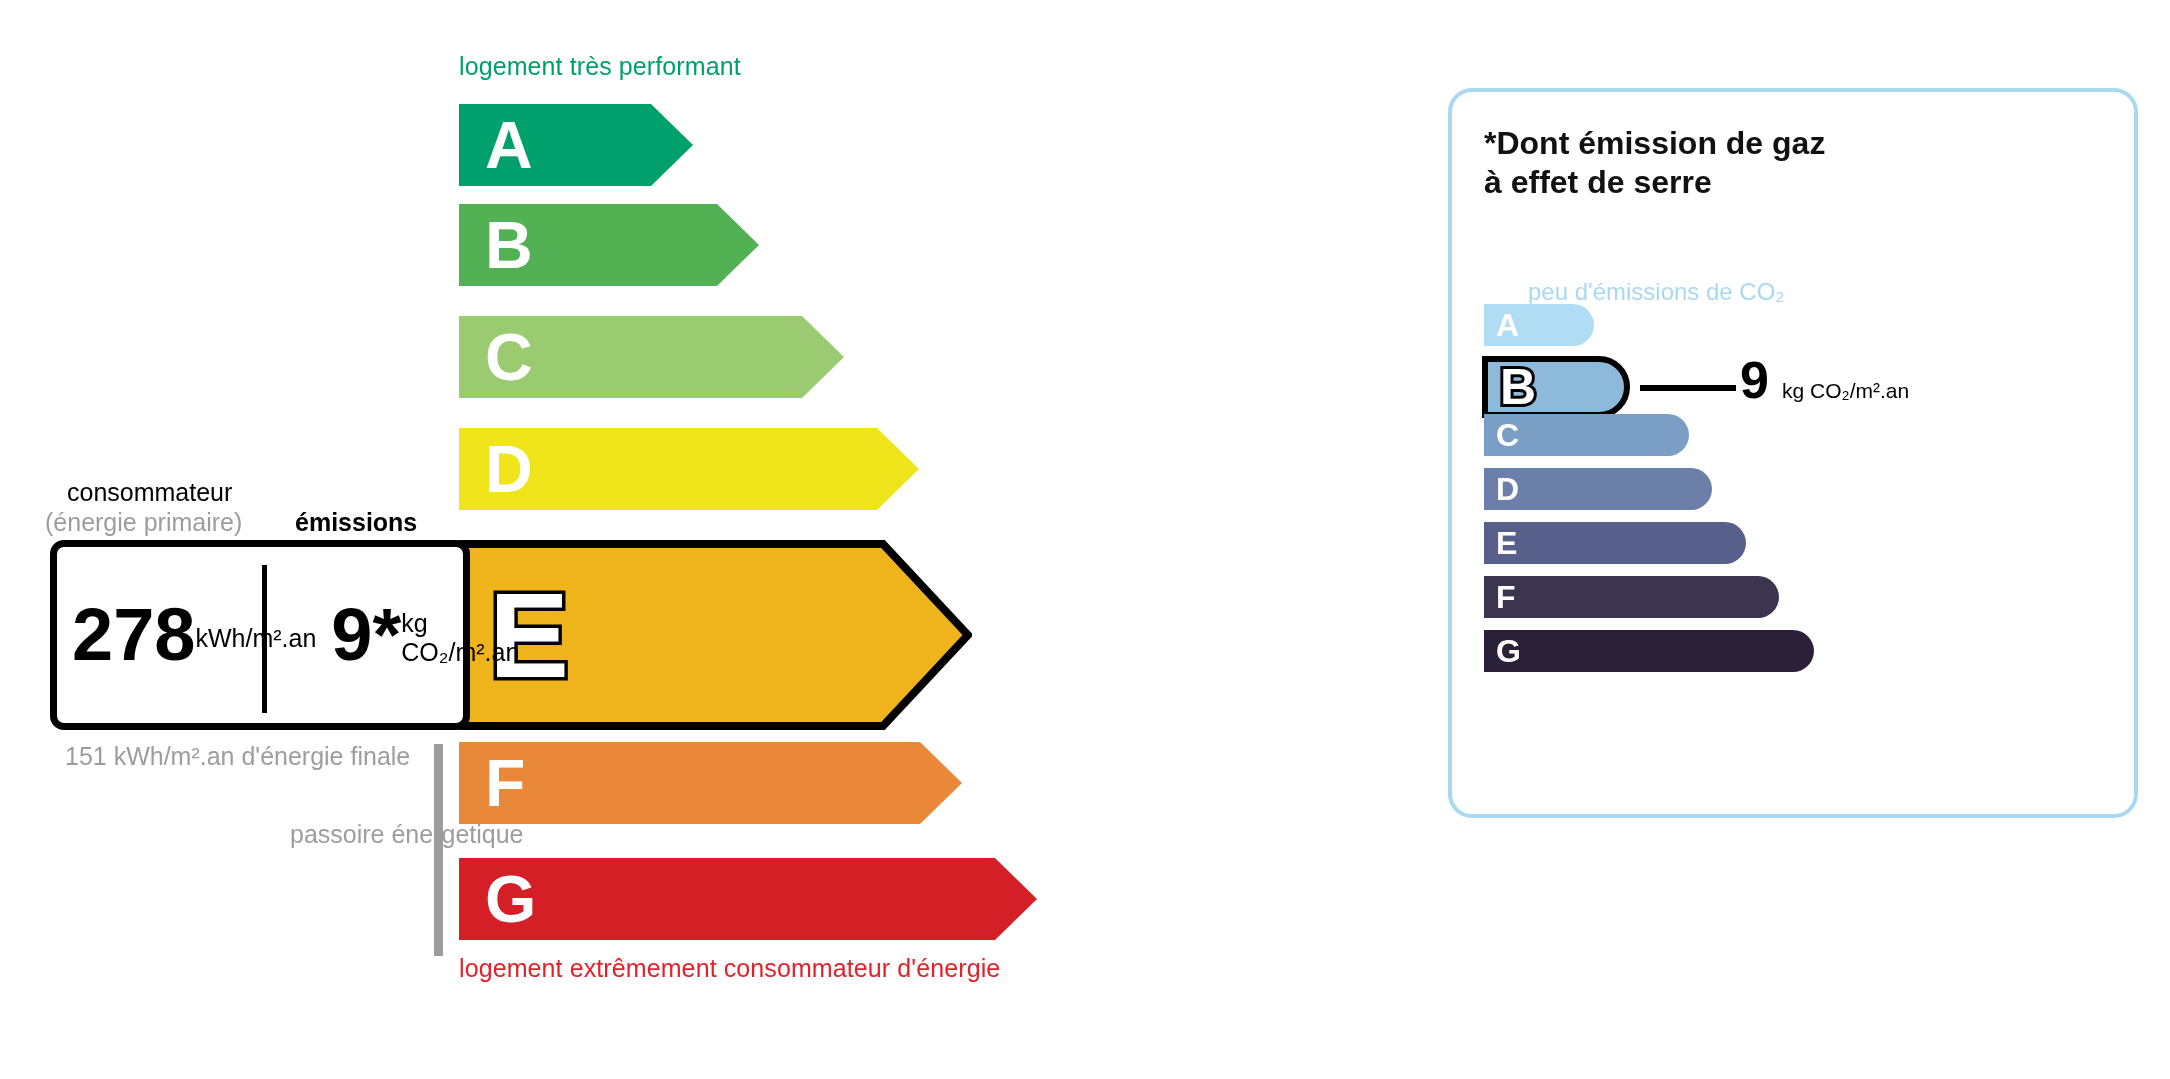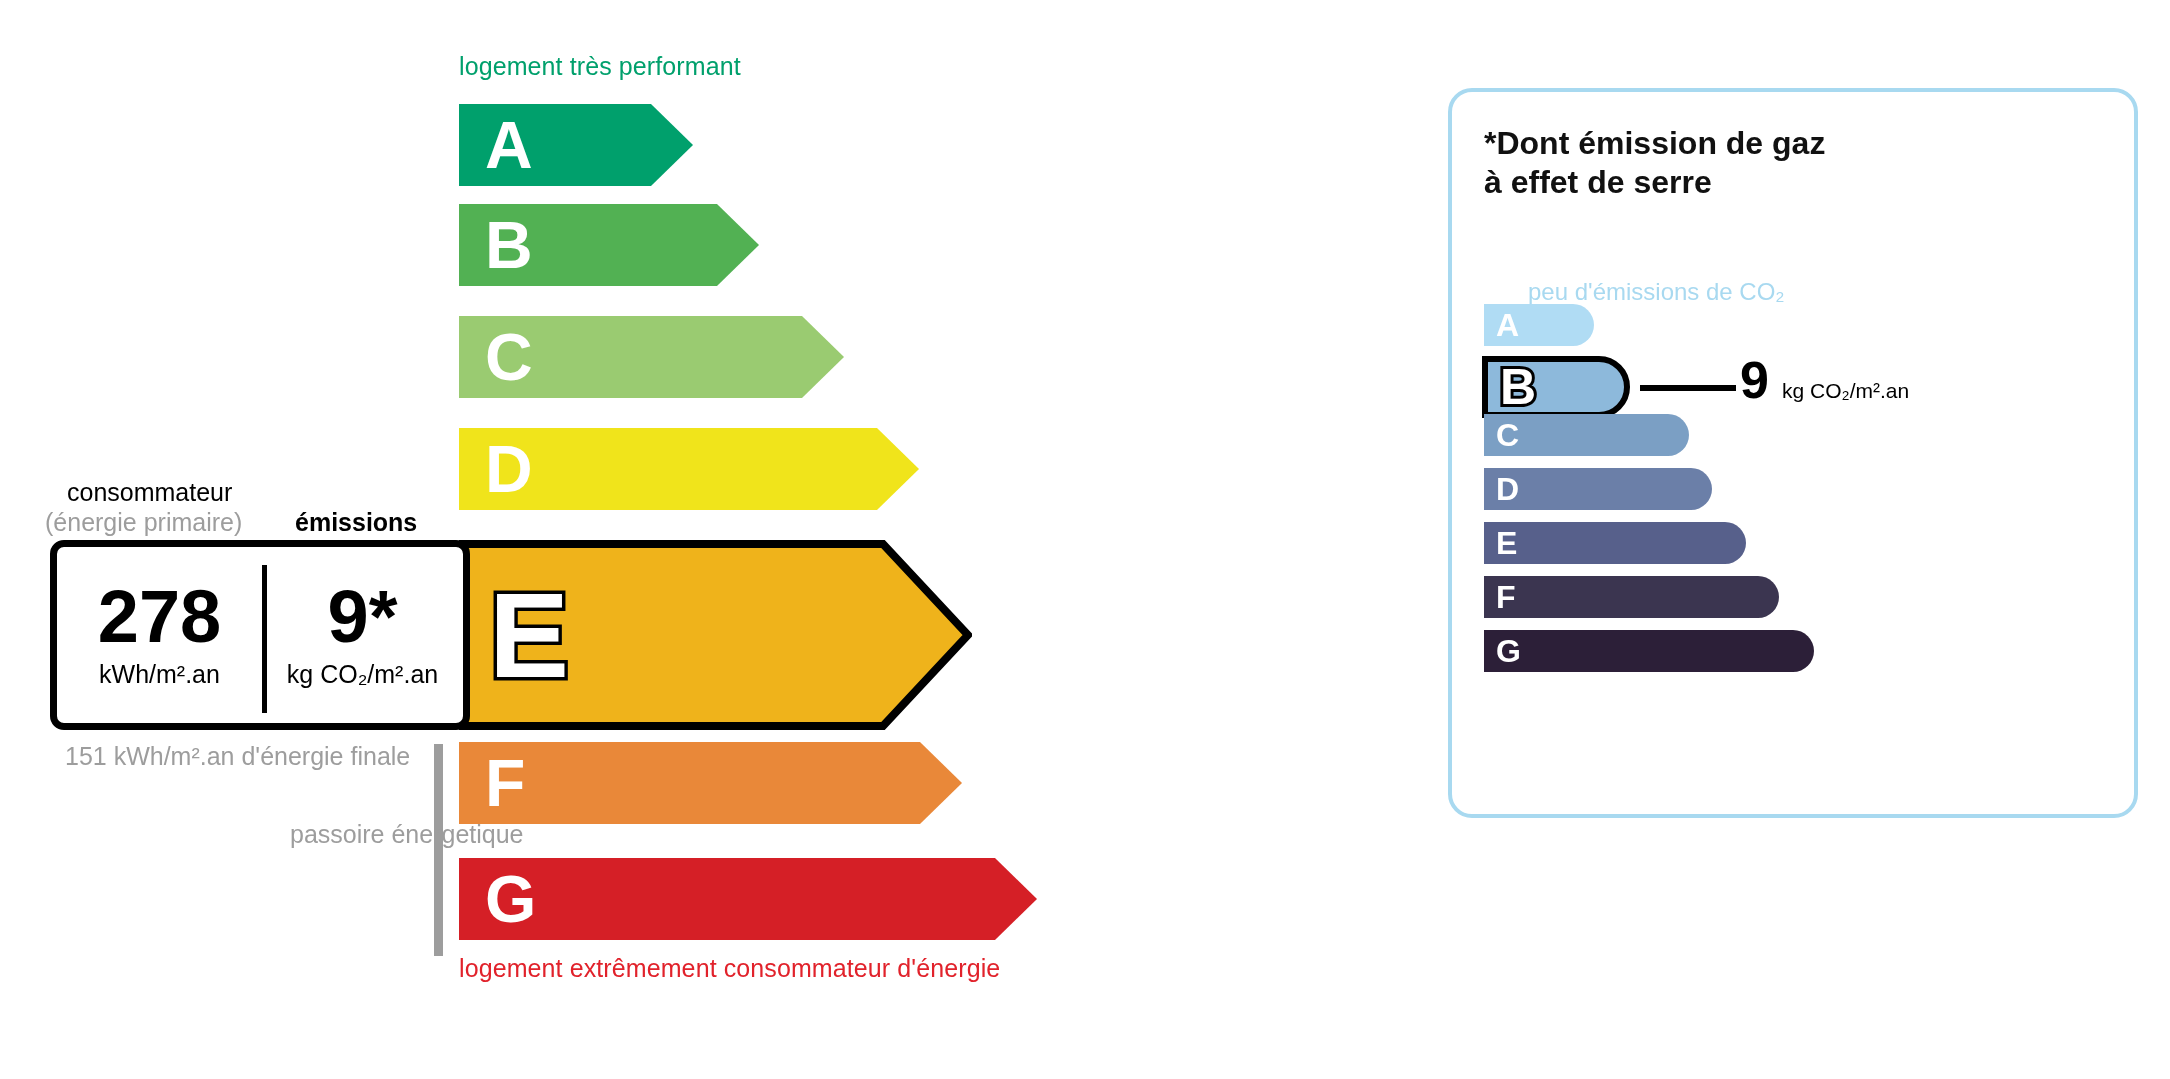--- a/index.html
+++ b/index.html
@@ -54,22 +54,22 @@
     z-index: 3;
   }
 
   
   .value-box {
     position: absolute; left: 50px; top: 540px; width: 420px; height: 190px;
     border: 7px solid #000; border-radius: 14px; background: #fff;
     display: flex; align-items: stretch; z-index: 4;
   }
   .value-cell {
-    flex: 1; display: flex; flex-direction: column;
-    align-items: center; justify-content: center; position: relative;
+    flex: 1; display: flex; flex-direction: row;
+    align-items: center; justify-content: center; position: relative; padding-left: 15px;
   }
   .value-cell.left { flex: 0 0 205px; }
   .value-cell .num { font-size: 74px; font-weight: bold; color:#000; line-height: .98; }
   .value-cell .unit { font-size: 25px; color: #000; margin-top: 6px; }
   .divider-v {
     position: absolute; left: 205px; top: 18px; width: 5px; height: 148px;
     background: #000;
   }
 
   .label-consommation {

